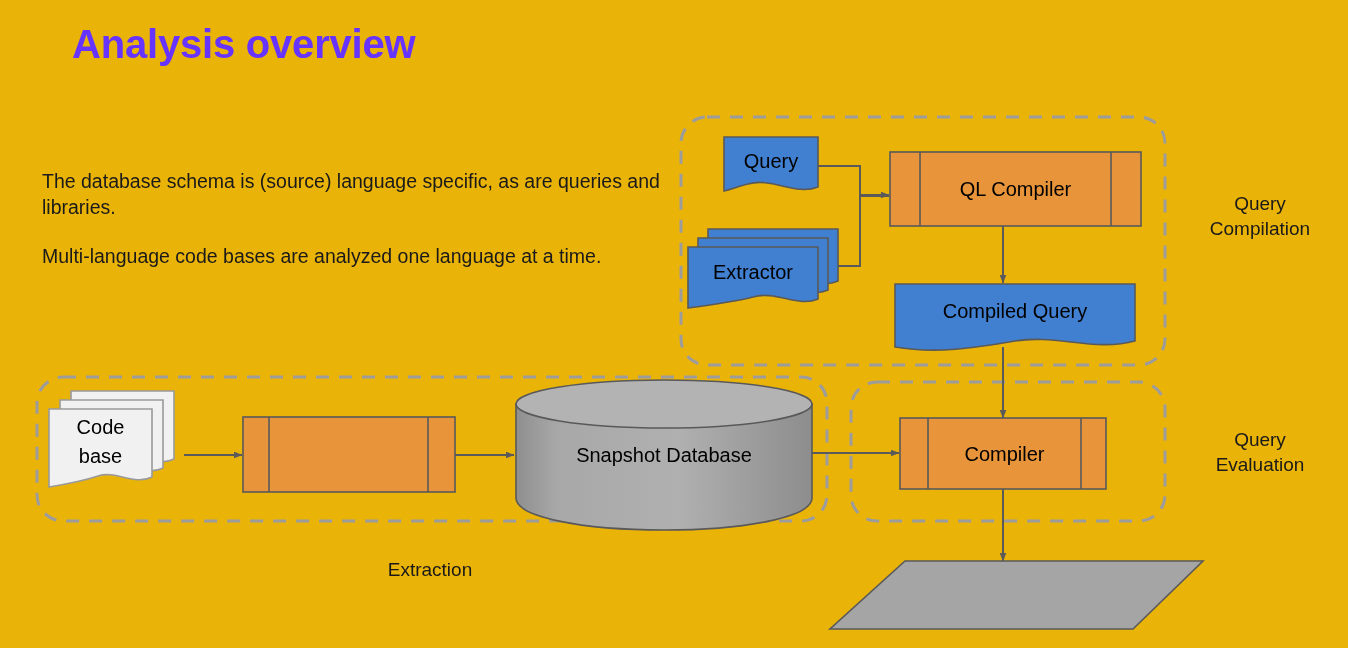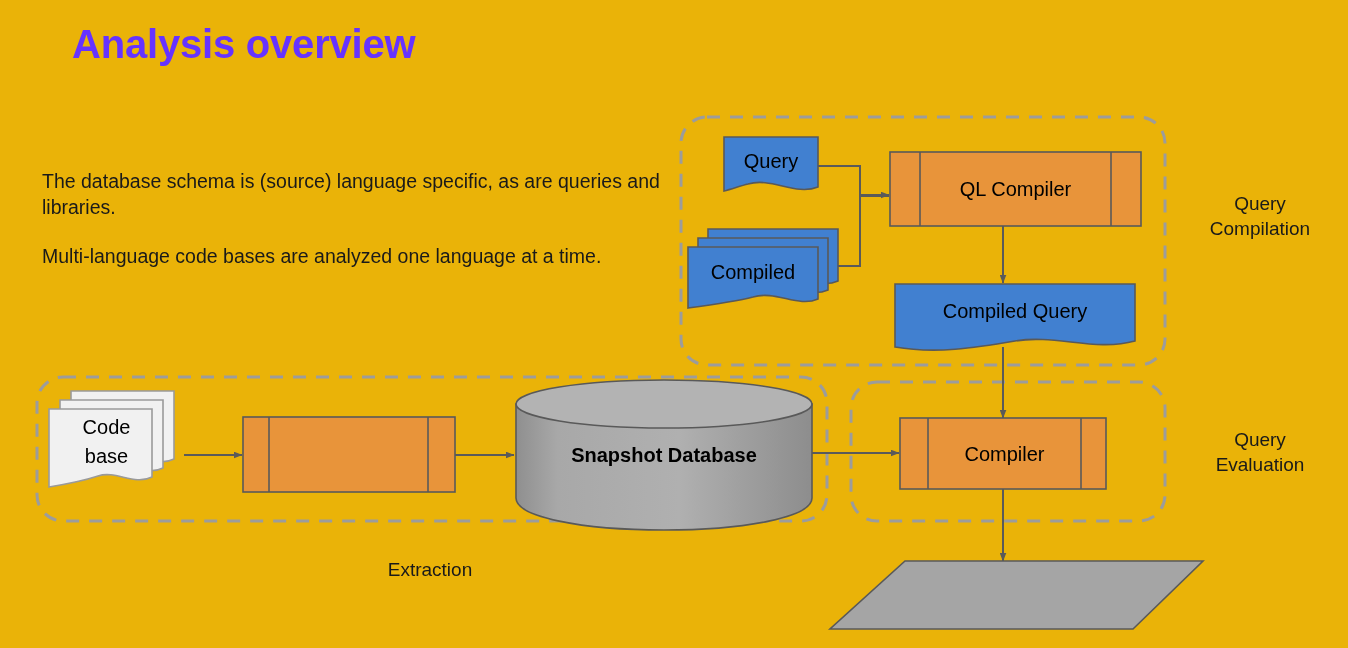--- a/index.html
+++ b/index.html
@@ -152,31 +152,31 @@
       <rect x="900" y="418" width="206" height="71" fill="#e8943a" stroke="#595959" stroke-width="1.6"></rect>
       <line x1="928" y1="418" x2="928" y2="489" stroke="#595959" stroke-width="1.6"></line>
       <line x1="1081" y1="418" x2="1081" y2="489" stroke="#595959" stroke-width="1.6"></line>
     </g>
 
     <path d="M 905 561 L 1203 561 L 1133 629 L 830 629 Z" fill="#a5a5a5" stroke="#595959" stroke-width="1.6"></path>
   </svg>
 
   <div class="shape-label" style="left:724px; top:139px; width:94px; height:44px;">Query</div>
 
-  <div class="shape-label" style="left:688px; top:248px; width:130px; height:48px;">Compiled</div>
+  <div class="shape-label" style="left:688px; top:248px; width:130px; height:48px;">Extractor</div>
 
   <div class="shape-label" style="left:920px; top:152px; width:191px; height:74px;text-align:right;">QL Compiler</div>
 
   <div class="shape-label" style="left:895px; top:286px; width:240px; height:50px;">Compiled Query</div>
 
-  <div class="shape-label" style="left:49px; top:411px; width:115px; height:62px; line-height:29px;">Code
+  <div class="shape-label" style="left:49px; top:411px; width:103px; height:62px; line-height:29px;">Code
 base</div>
 
 
-  <div class="shape-label" style="left:516px; top:420px; width:296px; height:70px;font-weight:bold;">Snapshot Database</div>
+  <div class="shape-label" style="left:516px; top:420px; width:296px; height:70px;">Snapshot Database</div>
 
   <div class="shape-label" style="left:928px; top:418px; width:153px; height:71px;">Compiler</div>
 
 
   <div class="group-label" style="left:1185px; top:191px; width:150px;">Query
 Compilation</div>
 
   <div class="group-label" style="left:355px; top:557px; width:150px;">Extraction</div>
 
   <div class="group-label" style="left:1185px; top:427px; width:150px;">Query

